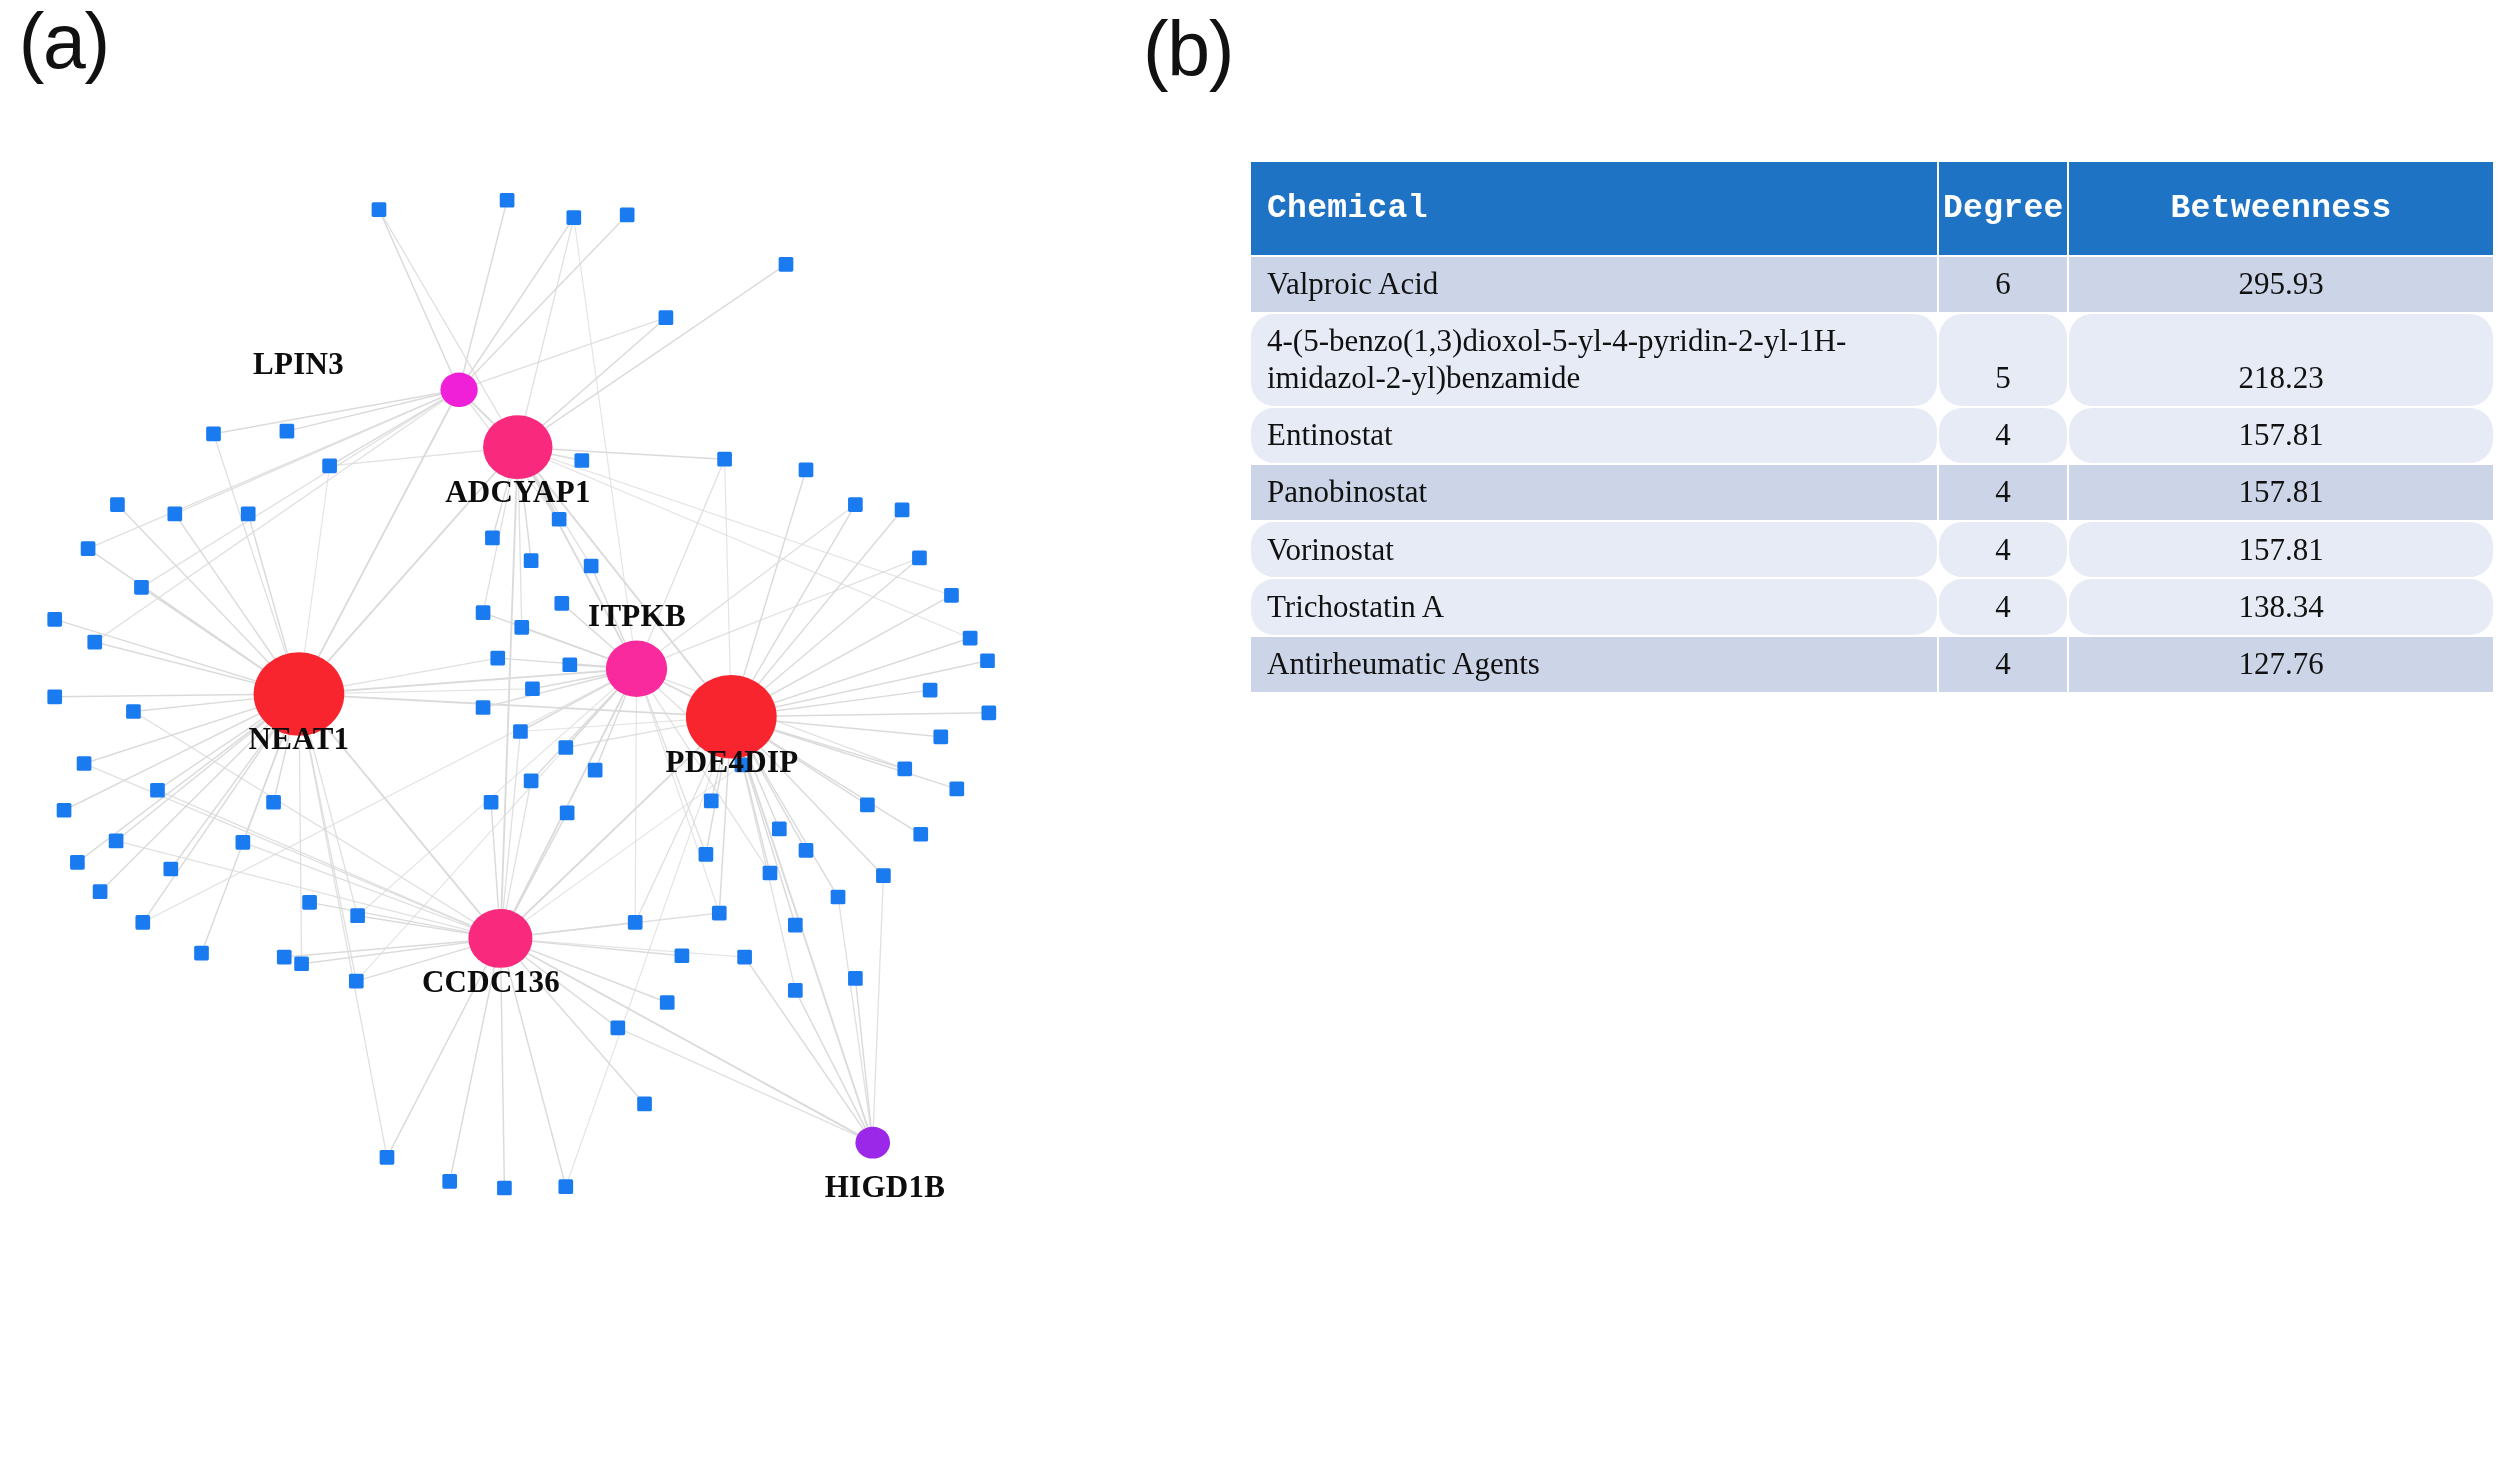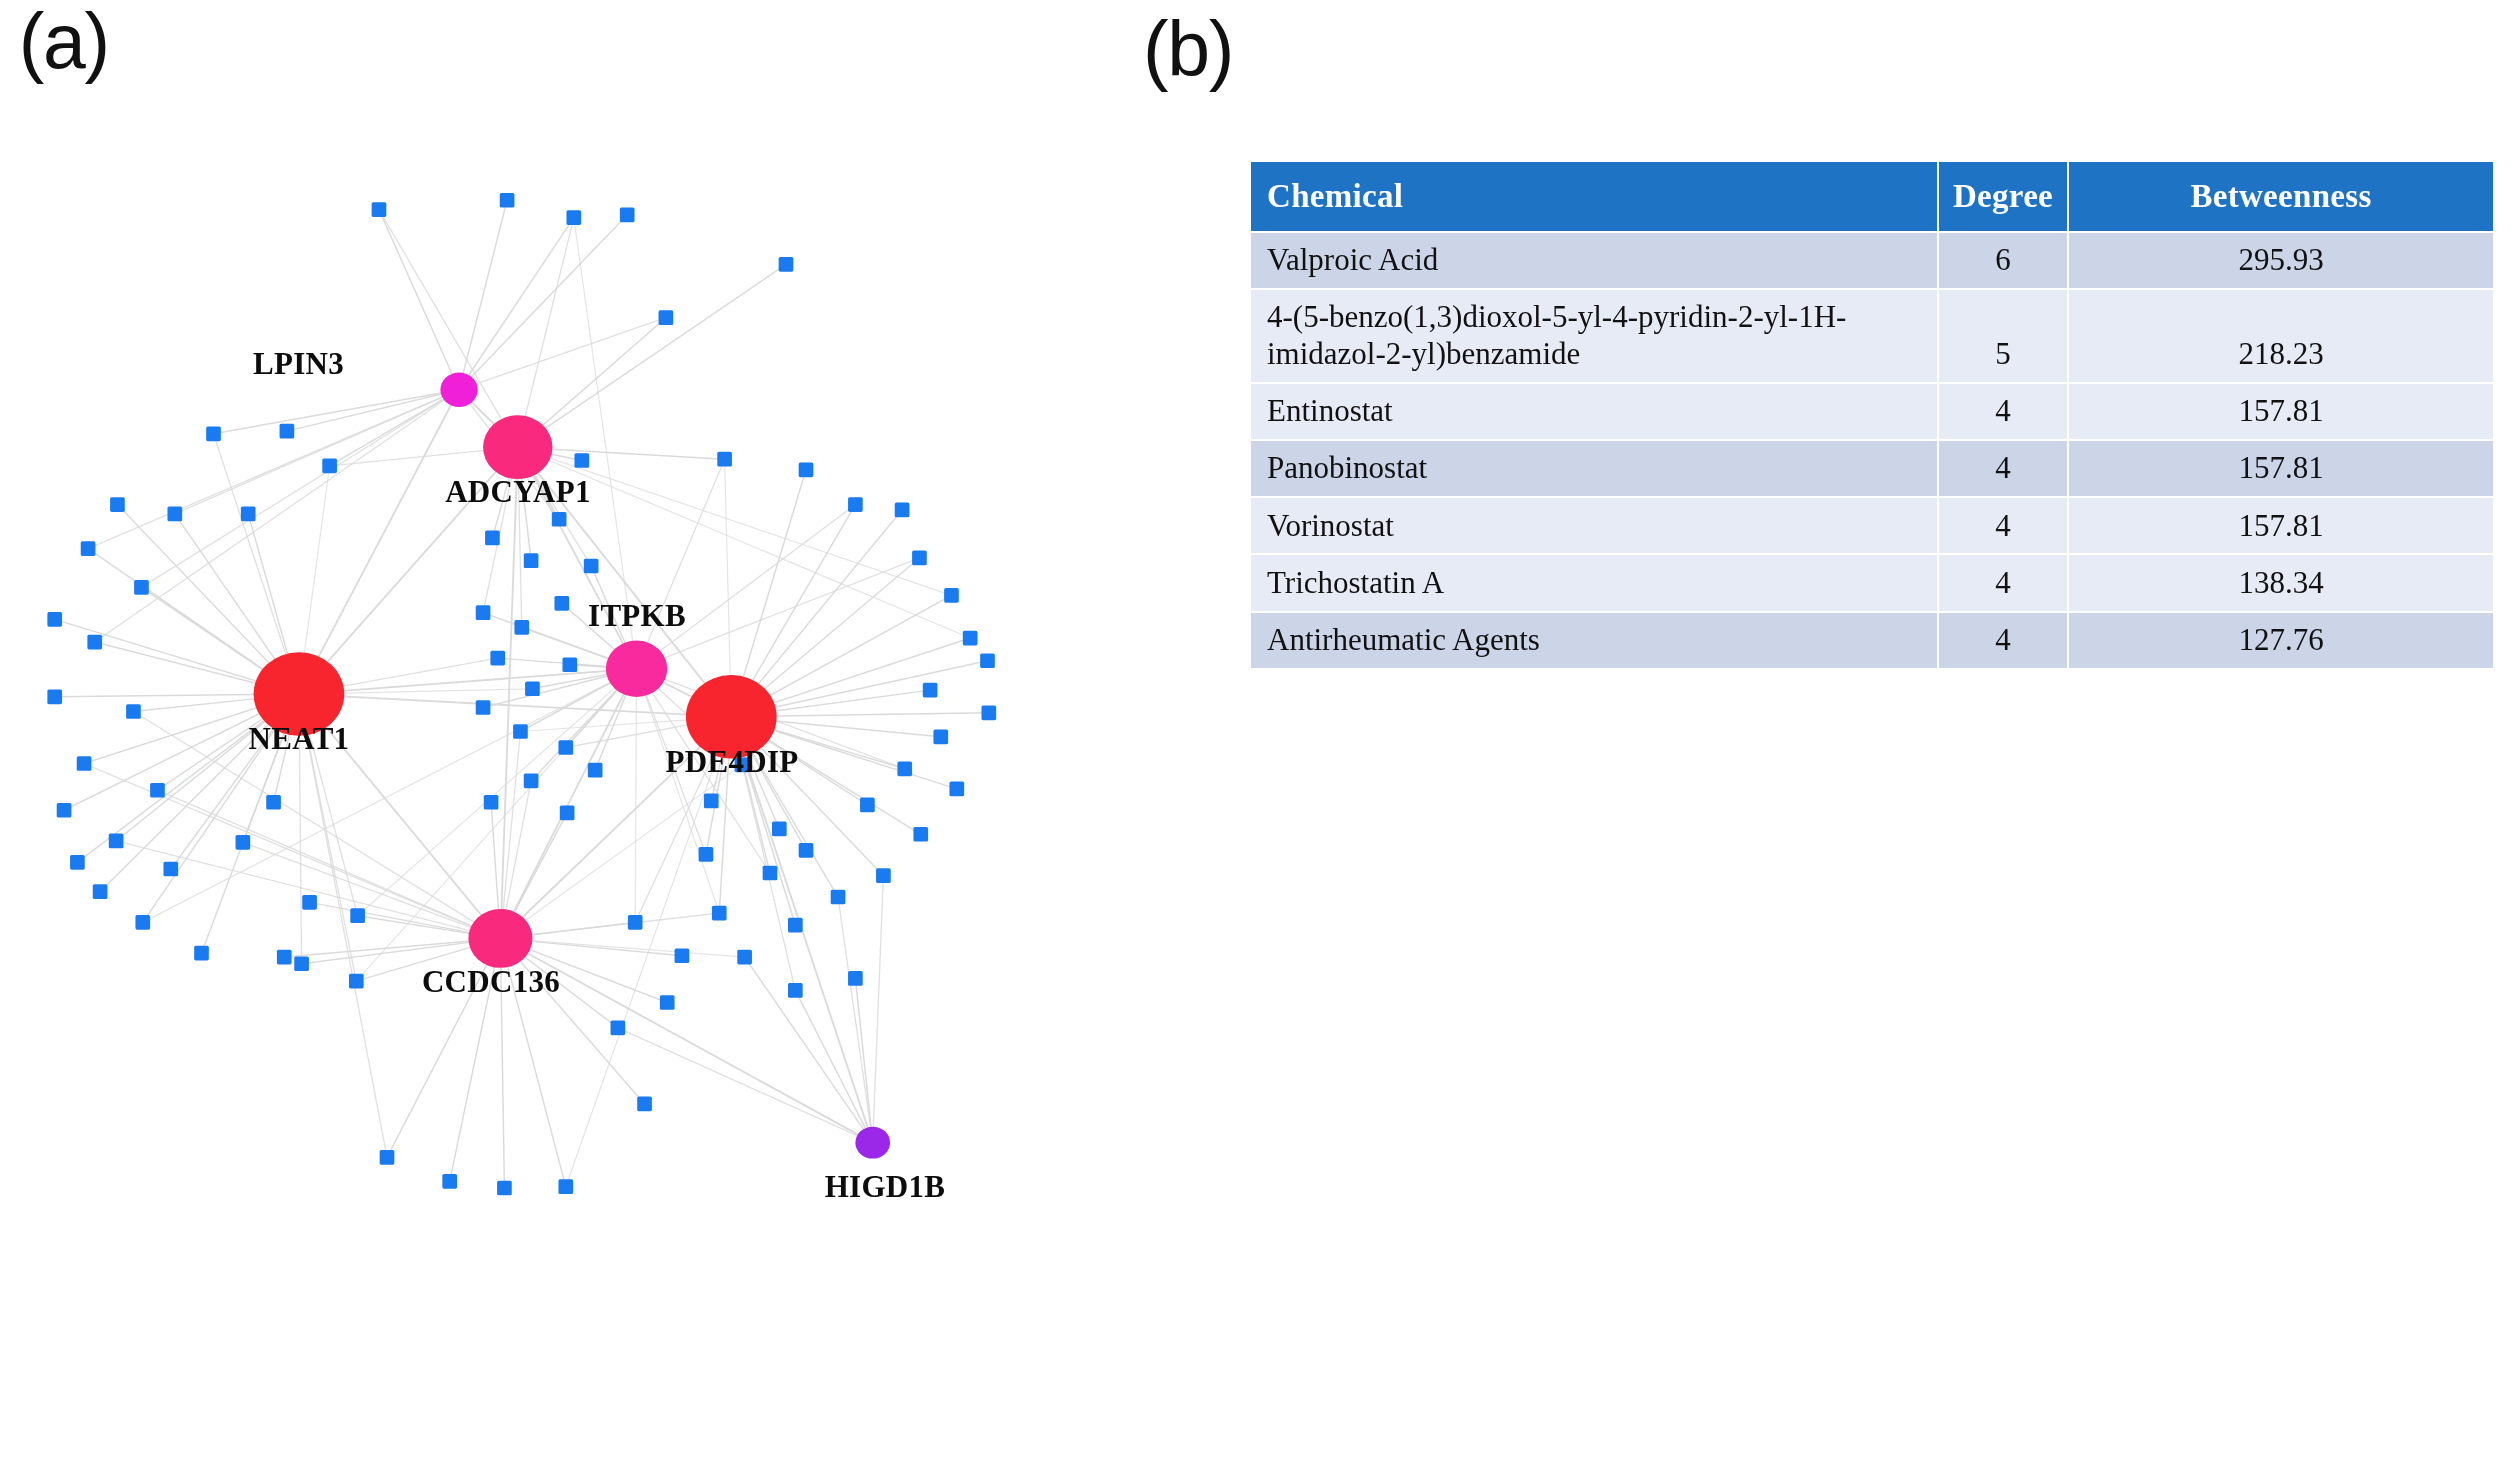--- a/index.html
+++ b/index.html
@@ -46,42 +46,42 @@
   }
   table.stat-table{
     border-collapse:separate;
     border-spacing:2px 2.7px;
     width:1243px;
     table-layout:fixed;
   }
   table.stat-table th{
     background:#1f73c4;
     color:#ffffff;
-    font-family:Liberation Serif, serif;
+    font-family:Liberation Mono, monospace;
     font-weight:bold;
     font-size:33px;
-    height:69px;
+    height:93px;
     padding:0 16px;
     text-align:left;
     vertical-align:middle;
     letter-spacing:0.3px;
   }
   table.stat-table th.num{text-align:center;padding:0 4px;}
   table.stat-table td{
     font-family:"Liberation Serif", serif;
     font-size:31px;
     color:#111111;
     padding:9.3px 16px;
     vertical-align:bottom;
     line-height:1.18;
     margin-top:32px;
   }
   table.stat-table td.num{text-align:center;padding:9.3px 6.7px;}
   tr.shade-dark td{background:#ccd5e7;}
-  tr.shade-light td{background:#e7ebf6;}
+  tr.shade-light td{background:#e7ebf6;border-radius:23px;}
   col.c-chem{width:686px;}
   col.c-deg{width:128px;}
   col.c-btw{width:424px;}
 </style>
 </head>
 <body>
 
 <div class="panel-label" id="label-a">(a)</div>
 
 <div id="network-panel">

